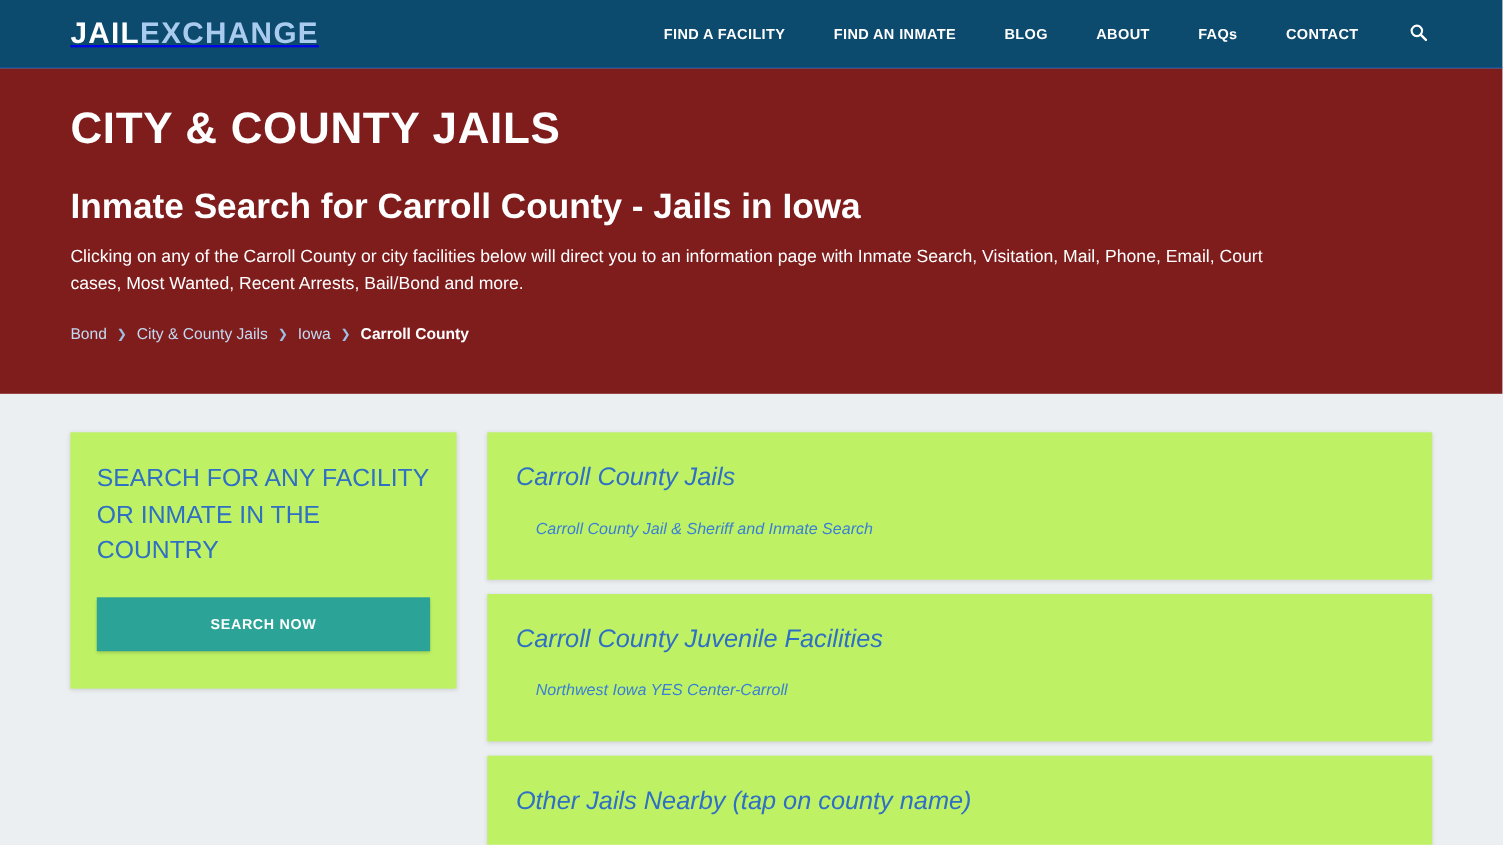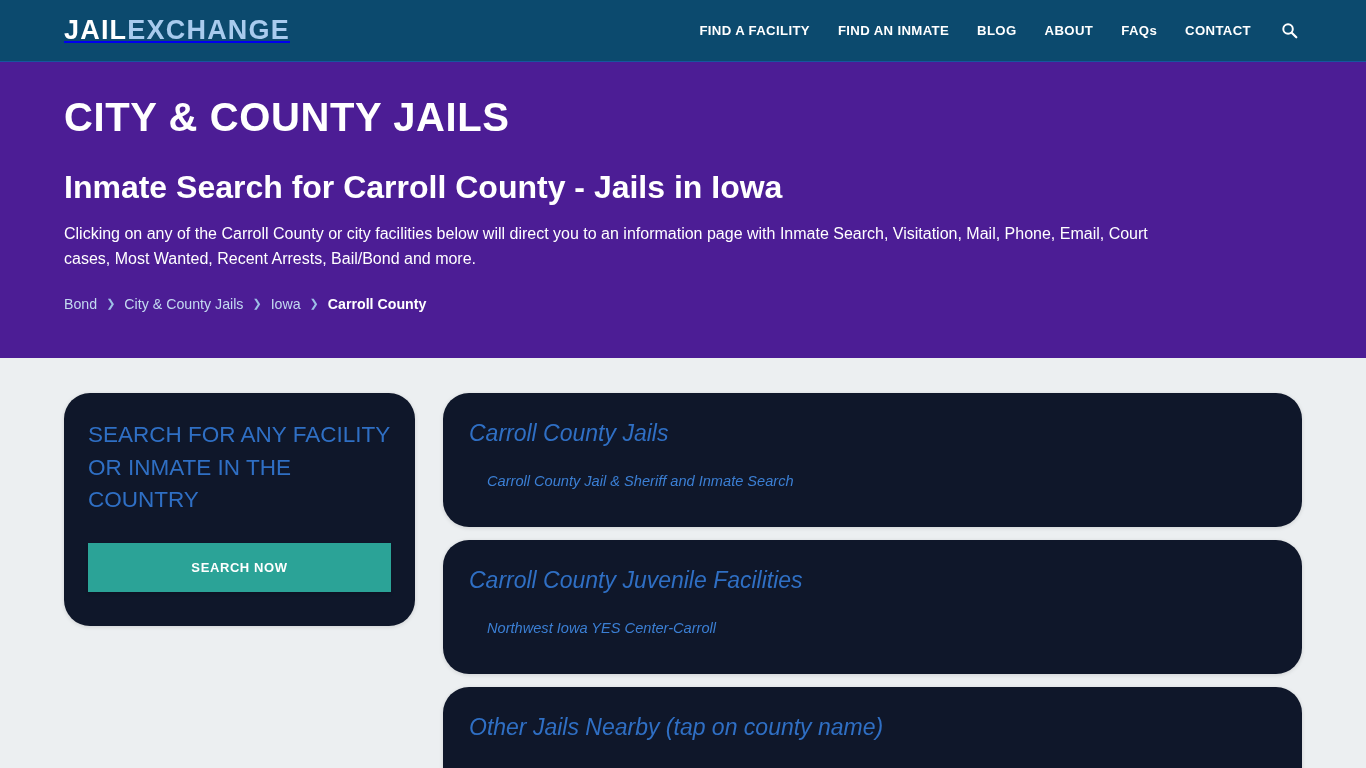--- a/index.html
+++ b/index.html
@@ -39,22 +39,21 @@
     letter-spacing: 1.2px;
     line-height: 1;
     white-space: nowrap;
     user-select: none;
   }
   .logo .l-jail { color: #ffffff; }
   .logo .l-exchange { color: #a9cbee; }
 
   .nav-links {
     display: flex;
-    align-items: center;
-    gap: 0;
+    gap: 16px;
     list-style: none;
   }
   .nav-links li { display: block; }
   .nav-links a {
     display: block;
     color: #ffffff;
     text-decoration: none;
     font-size: 13.2px;
     font-weight: 700;
     letter-spacing: 0.35px;
@@ -64,21 +63,21 @@
   .nav-search {
     padding: 6px 4px 6px 16px;
     display: flex;
     align-items: center;
     cursor: pointer;
   }
   .nav-search svg { display: block; }
 
   
   .hero {
-    background: #4c1d95;
+    background: #7f1d1d;
     padding-top: 32px;
     padding-bottom: 30px;
     min-height: 296px;
   }
   .container {
     width: 1238px;
     margin: 0 auto;
     padding: 0 0;
   }
   .hero h1 {
@@ -134,23 +133,22 @@
     width: 1238px;
     margin: 0 auto;
     display: flex;
     align-items: flex-start;
     gap: 28px;
   }
   .col-left { width: 351px; flex: 0 0 351px; }
   .col-right { flex: 1 1 auto; }
 
   .card {
-    background: #0f172a;
+    background: #bef264;
     box-shadow: 0 1px 4px rgba(0,0,0,0.13);
-    border-radius: 26px;
   }
 
   
   .search-card {
     padding: 26px 24px 34px 24px;
   }
   .search-card h3 {
     color: #2f6fc4;
     font-size: 22.5px;
     line-height: 1.45;

